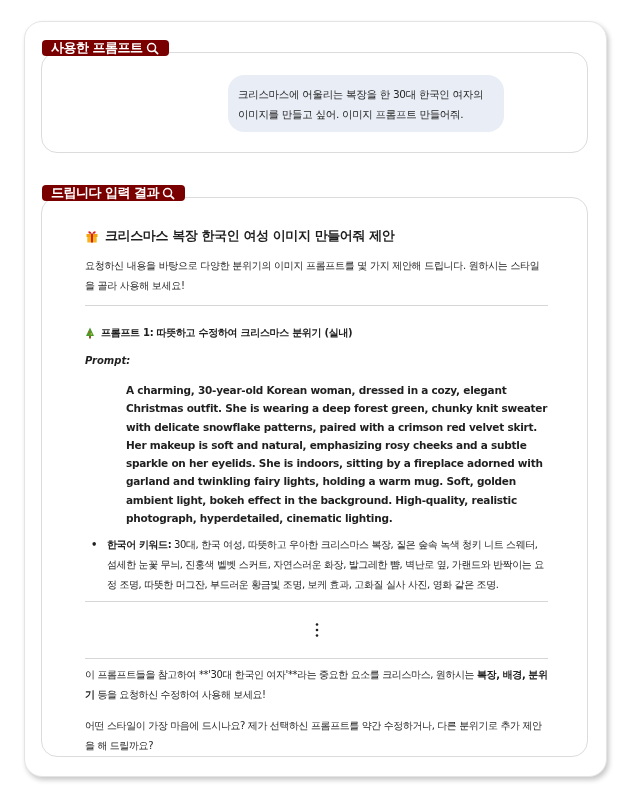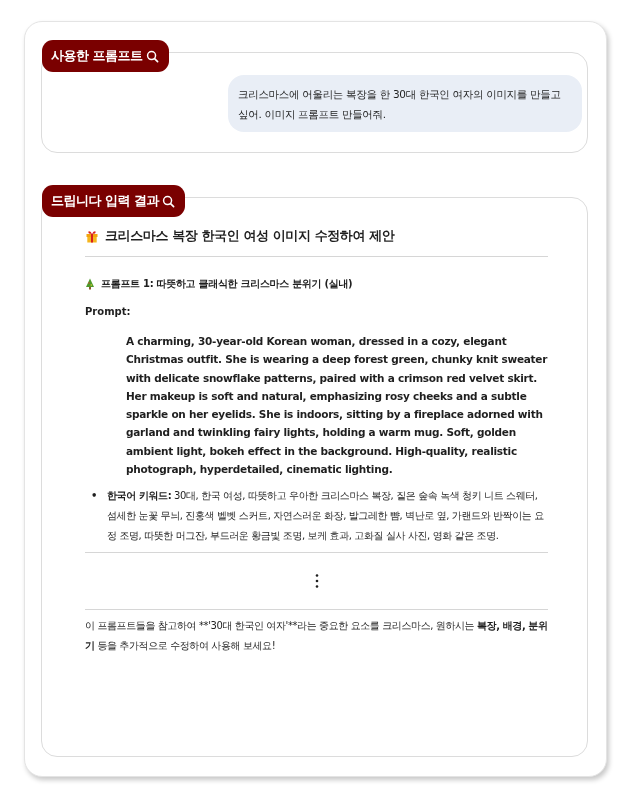--- a/index.html
+++ b/index.html
@@ -7,35 +7,35 @@
       width: 630px; height: 797px; background: #ffffff;
       font-family: "DejaVu Sans", "Liberation Sans", sans-serif;
       color: #1f1f1f; overflow: hidden;
     }
     .outer-card {
       position: absolute; left: 24px; top: 21px; width: 583px; height: 756px;
       background: #fff; border: 1px solid #e4e4e4; border-radius: 18px;
       box-shadow: 2px 3px 5px rgba(0,0,0,0.22);
     }
     .section-label {
-      position: absolute; height: 32px; padding: 0 10px 0 9px;
-      background: #7a0000; color: #fff; border-radius: 11px;
+      position: absolute; height: 16px; padding: 0 10px 0 9px;
+      background: #7a0000; color: #fff; border-radius: 4px;
       font-size: 13px; font-weight: bold; line-height: 26px;
       display: flex; align-items: center; gap: 3px; z-index: 2;
       letter-spacing: -0.5px;
     }
     .section-label svg { width: 13px; height: 13px; }
     .panel {
       position: absolute; background: #fff; border: 1px solid #dcdcdc;
       border-radius: 16px;
     }
     .panel-user { left: 41px; top: 52px; width: 547px; height: 101px; }
     .panel-result { left: 41px; top: 197px; width: 547px; height: 560px; }
     .bubble {
-      position: absolute; left: 228px; top: 75px; width: 354px; height: 57px;
+      position: absolute; left: 228px; top: 75px; width: 276px; height: 57px;
       background: #e9eef6; border-radius: 16px 16px 16px 16px;
       padding: 9px 10px 0 10px; font-size: 10.5px; line-height: 20px;
       color: #1f1f1f; letter-spacing: -0.3px;
     }
     .result-content {
       position: absolute; left: 85px; top: 225px; width: 463px;
     }
     .title {
       font-size: 13px; font-weight: bold; line-height: 22px;
       display: flex; align-items: center; gap: 6px; letter-spacing: -0.4px;
@@ -97,49 +97,51 @@
 
 <div class="result-content">
   <div class="title">
     <svg class="gift-icon" viewBox="0 0 14 14">
       <rect x="1.5" y="5" width="11" height="3" fill="#f2a40e"></rect>
       <rect x="2.3" y="8" width="9.4" height="5.5" fill="#f5b51e"></rect>
       <rect x="6" y="5" width="2" height="8.5" fill="#d81e1e"></rect>
       <path d="M7 5 C5 1,2 2,4 4.5 Z" fill="#d81e1e"></path>
       <path d="M7 5 C9 1,12 2,10 4.5 Z" fill="#d81e1e"></path>
     </svg>
-    <span>크리스마스 복장 한국인 여성 이미지 수정하여 제안</span>
+    <span>크리스마스 복장 한국인 여성 이미지 만들어줘 제안</span>
   </div>
+  <div class="intro">요청하신 내용을 바탕으로 다양한 분위기의 이미지 프롬프트를 몇 가지 제안해 드립니다. 원하시는 스타일을 골라 사용해 보세요!</div>
   <hr class="divider" style="margin-top:9px;">
 
   <div class="subhead" style="margin-top:18px;">
     <svg class="tree-icon" viewBox="0 0 10 12">
       <polygon points="5,0.5 9,9 1,9" fill="#4c9a2a"></polygon>
       <rect x="4" y="9" width="2" height="2.5" fill="#8b5a2b"></rect>
       <circle cx="4" cy="5" r="0.7" fill="#e53935"></circle>
       <circle cx="6.2" cy="7" r="0.7" fill="#fdd835"></circle>
     </svg>
-    <span>프롬프트 1: 따뜻하고 클래식한 크리스마스 분위기 (실내)</span>
+    <span>프롬프트 1: 따뜻하고 수정하여 크리스마스 분위기 (실내)</span>
   </div>
-  <div class="prompt-label" style="margin-top:10px;">Prompt:</div>
+  <div class="prompt-label" style="margin-top:10px;font-style:italic;">Prompt:</div>
   <div class="prompt-text" style="margin-top:11px;">A charming, 30-year-old Korean woman, dressed in a cozy, elegant Christmas outfit. She is wearing a deep forest green, chunky knit sweater with delicate snowflake patterns, paired with a crimson red velvet skirt. Her makeup is soft and natural, emphasizing rosy cheeks and a subtle sparkle on her eyelids. She is indoors, sitting by a fireplace adorned with garland and twinkling fairy lights, holding a warm mug. Soft, golden ambient light, bokeh effect in the background. High-quality, realistic photograph, hyperdetailed, cinematic lighting.</div>
 
   <div class="keyword" style="margin-top:8px;">
     <span class="bullet">•</span>
     <span>
       <b>한국어 키워드:</b><span> 30대, 한국 여성, 따뜻하고 우아한 크리스마스 복장, 짙은 숲속 녹색 청키 니트 스웨터, 섬세한 눈꽃 무늬, 진홍색 벨벳 스커트, 자연스러운 화장, 발그레한 뺨, 벽난로 옆, 가랜드와 반짝이는 요정 조명, 따뜻한 머그잔, 부드러운 황금빛 조명, 보케 효과, 고화질 실사 사진, 영화 같은 조명.</span>
     </span>
   </div>
 
   <hr class="divider" style="margin-top:6px;">
   <div class="more-dots">
     <svg viewBox="0 0 6 16">
       <circle cx="3" cy="2.5" r="1.3" fill="#1f1f1f"></circle>
       <circle cx="3" cy="8" r="1.3" fill="#1f1f1f"></circle>
       <circle cx="3" cy="13.5" r="1.3" fill="#1f1f1f"></circle>
     </svg>
   </div>
   <hr class="divider">
 
   <div class="closing" style="margin-top:6px;">
-    <span>이 프롬프트들을 참고하여 **'30대 한국인 여자'**라는 중요한 요소를 크리스마스, 원하시는 </span><b>복장, 배경, 분위기</b><span> 등을 추가적으로 수정하여 사용해 보세요!</span>
+    <span>이 프롬프트들을 참고하여 **'30대 한국인 여자'**라는 중요한 요소를 크리스마스, 원하시는 </span><b>복장, 배경, 분위기</b><span> 등을 요청하신 수정하여 사용해 보세요!</span>
   </div>
+  <div class="closing" style="margin-top:11px;">어떤 스타일이 가장 마음에 드시나요? 제가 선택하신 프롬프트를 약간 수정하거나, 다른 분위기로 추가 제안을 해 드릴까요?</div>
 </div>
 
 </body></html>

